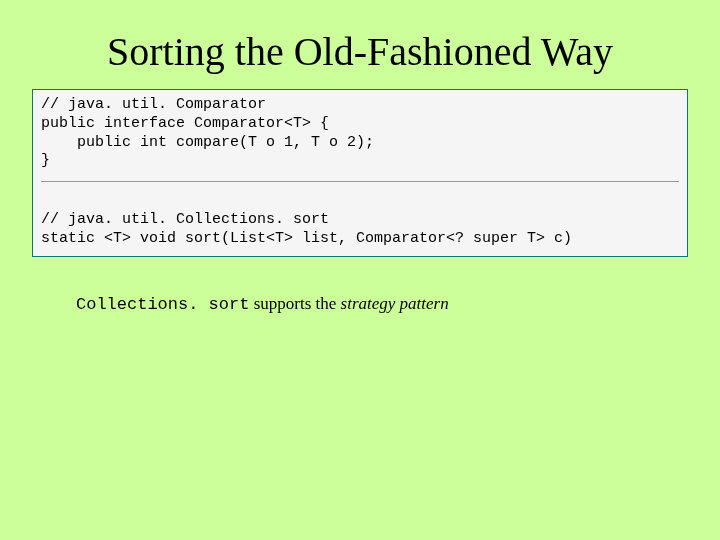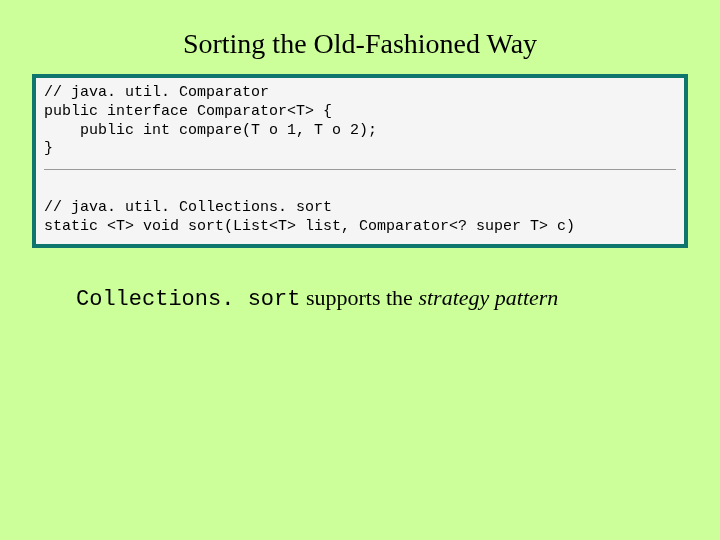--- a/index.html
+++ b/index.html
@@ -4,44 +4,44 @@
 <style>
   * { margin: 0; padding: 0; box-sizing: border-box; }
   html, body { width: 720px; height: 540px; }
   body {
     background: #ccff99;
     font-family: "Times New Roman", Times, serif;
     color: #000;
     padding: 20px 32px 0 32px;
   }
   .title {
-    font-size: 28px;
+    font-size: 40px;
     text-align: center;
     margin: 8px 0 14px 0;
     font-weight: normal;
   }
   .code-box {
     background: #f5f5f5;
-    border: 4px solid #0f766e;
+    border: 1px solid #0f766e;
     padding: 6px 8px 8px 8px;
     font-family: Consolas, "Courier New", monospace;
     font-size: 15px;
     line-height: 1.25;
     white-space: pre;
     margin-bottom: 36px;
   }
   .hr {
     border: none;
     border-top: 1px solid #9a9a9a;
     margin: 10px 0 10px 0;
   }
   .body-text {
     margin-left: 44px;
     margin-right: 32px;
-    font-size: 22px;
+    font-size: 17px;
     line-height: 1.3;
   }
   .para1 { margin-bottom: 22px; }
   .mono { font-family: Consolas, "Courier New", monospace; }
   .ital { font-style: italic; }
 </style>
 </head>
 <body>
 
 <h1 class="title">Sorting the Old-Fashioned Way</h1>

